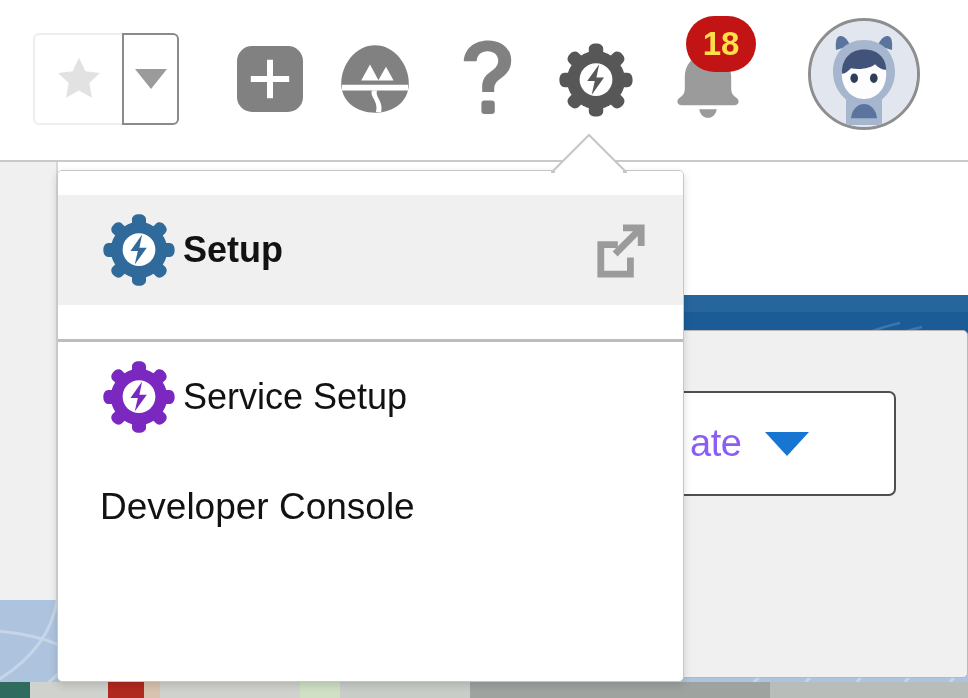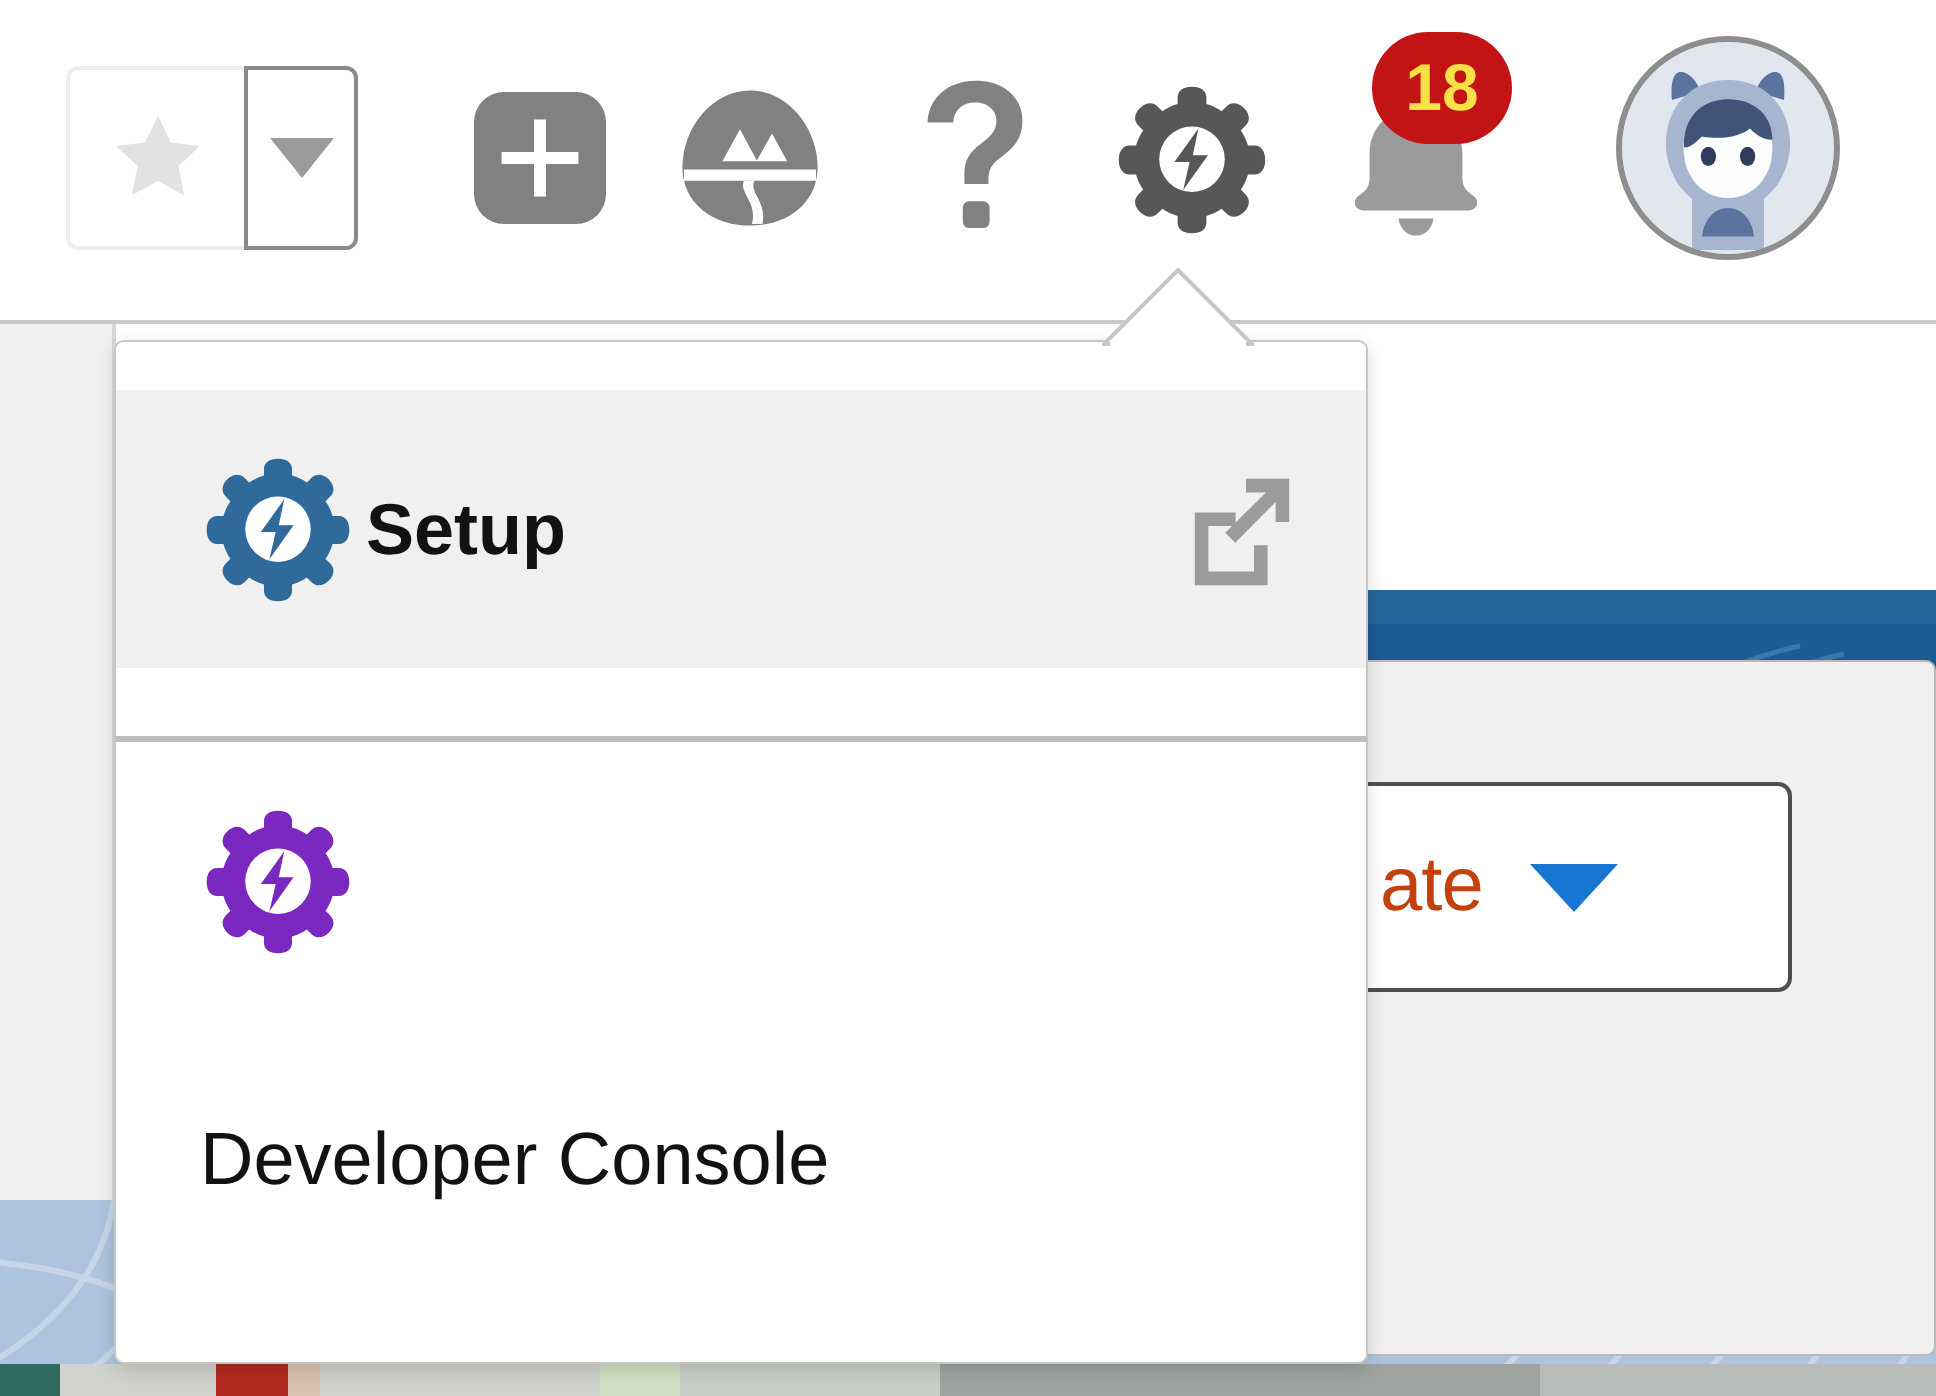--- a/index.html
+++ b/index.html
@@ -38,21 +38,21 @@
   .bg-card {
     position:absolute; left:675px; top:330px; width:293px; height:348px;
     background:#f0f0f0; border:1px solid #b9b9b9; border-radius:5px;
   }
 
   .bg-btn {
     position:absolute; left:674px; top:391px; width:222px; height:105px;
     background:#ffffff; border:2px solid #514f4d; border-radius:7px;
     display:flex; align-items:center; padding-left:14px; gap:24px;
   }
-  .bg-btn-text { font-size:38px; color:#c2410c; letter-spacing:-0.5px; }
+  .bg-btn-text { font-size:38px; color:#8b5cf6; letter-spacing:-0.5px; }
   .bg-btn-caret {
     width:0;height:0;border-left:22px solid transparent;border-right:22px solid transparent;
     border-top:24px solid #1776d2;
   }
 
   
   .taskbar { position:absolute; left:0; top:682px; width:968px; height:16px; background:#d5d8d3; }
   .tb-seg { position:absolute; top:0; height:16px; }
 
   
@@ -105,21 +105,21 @@
     overflow:hidden;
     z-index: 30;
   }
   .popover-notch {
     position:absolute; left:551px; top:133px; width:76px; height:40px; z-index:31;
   }
 
   .menu-pad-top { height:24px; background:#ffffff; }
 
   .menu-item {
-    display:flex; align-items:center; height:139px;
+    display:flex; align-items:center; height:110px;
     padding-left:42px; padding-right:36px;
   }
   .menu-item.selected { background:#f0f0f0; }
   .menu-item .mi-icon { width:83px; flex:0 0 83px; display:flex; align-items:center; }
   .menu-item .mi-label { flex:1 1 auto; font-size:36px; color:#121212; }
   .menu-item.selected .mi-label { font-weight:bold; }
   .menu-item .mi-trailing { flex:0 0 auto; display:flex; align-items:center; }
 
   .menu-gap { height:34px; background:#ffffff; }
   .menu-divider { height:3px; background:#bdbdbd; }
@@ -309,20 +309,21 @@
     <div class="menu-divider"></div>
 
     <div class="menu-item">
       <span class="mi-icon">
         <svg width="78" height="76" viewBox="0 0 40 39">
           <path fill="#7b28c0" d="M20 1.2 c2.2 0 3.6 1.0 3.6 2.7 v1.6 c1.4 .4 2.7 1.0 3.8 1.8 l1.2 -1.2 c1.2 -1.2 3.0 -1.0 4.4 .4 c1.5 1.5 1.6 3.2 .4 4.4 l -1.2 1.2 c .8 1.1 1.4 2.4 1.8 3.8 h1.6 c1.7 0 2.7 1.4 2.7 3.6 s -1.0 3.6 -2.7 3.6 h -1.6 c -.4 1.4 -1.0 2.7 -1.8 3.8 l1.2 1.2 c1.2 1.2 1.1 3.0 -.4 4.4 c -1.4 1.4 -3.2 1.6 -4.4 .4 l -1.2 -1.2 c -1.1 .8 -2.4 1.4 -3.8 1.8 v1.6 c0 1.7 -1.4 2.7 -3.6 2.7 s -3.6 -1.0 -3.6 -2.7 v -1.6 c -1.4 -.4 -2.7 -1.0 -3.8 -1.8 l -1.2 1.2 c -1.2 1.2 -3.0 1.0 -4.4 -.4 c -1.5 -1.5 -1.6 -3.2 -.4 -4.4 l1.2 -1.2 c -.8 -1.1 -1.4 -2.4 -1.8 -3.8 h -1.6 c -1.7 0 -2.7 -1.4 -2.7 -3.6 s1.0 -3.6 2.7 -3.6 h1.6 c .4 -1.4 1.0 -2.7 1.8 -3.8 l -1.2 -1.2 c -1.2 -1.2 -1.1 -3.0 .4 -4.4 c1.4 -1.4 3.2 -1.6 4.4 -.4 l1.2 1.2 c1.1 -.8 2.4 -1.4 3.8 -1.8 v -1.6 c0 -1.7 1.4 -2.7 3.6 -2.7 z"></path>
           <circle cx="20" cy="19.3" r="8.4" fill="#ffffff"></circle>
           <path d="M21.6 11.6 L 15.6 20.0 L 19.4 20.0 L 17.8 27.0 L 24.0 18.3 L 20.2 18.3 Z" fill="#7b28c0"></path>
         </svg>
       </span>
+      <span class="mi-label">Service Setup</span>
     </div>
 
     <div class="menu-item plain">
       <span class="mi-label">Developer Console</span>
     </div>
   </div>
 
 </div>
 
 </body></html>

